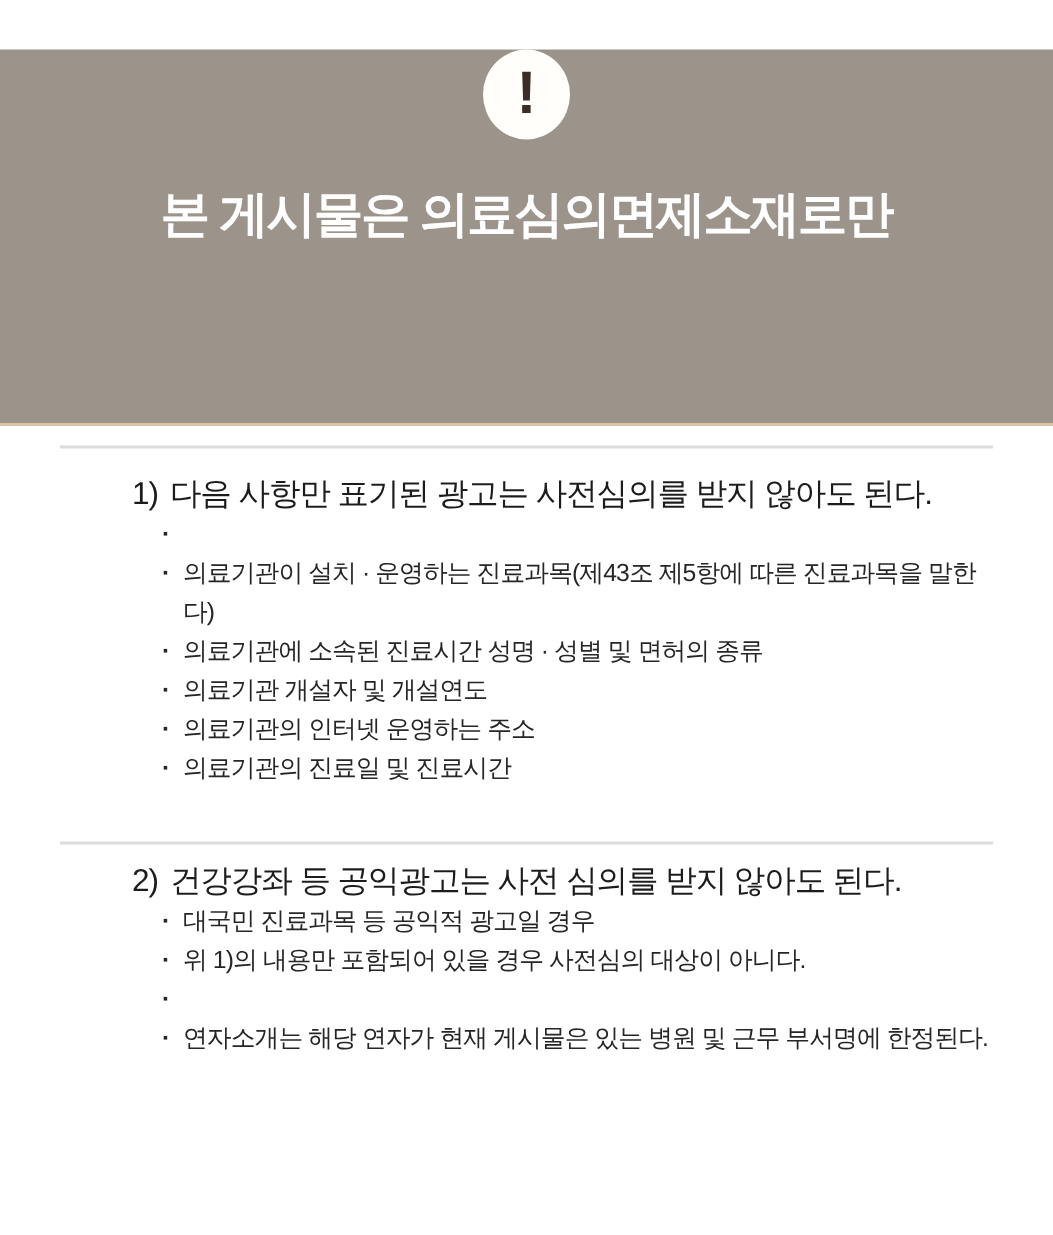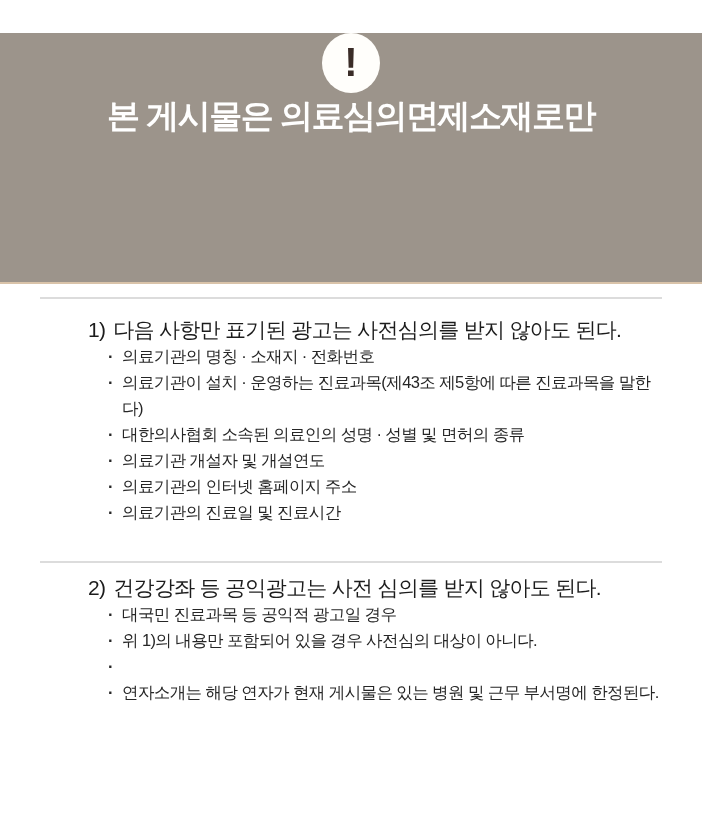--- a/index.html
+++ b/index.html
@@ -28,20 +28,21 @@
     display: flex; align-items: center; justify-content: center;
   }
   .alert-mark {
     color: #3a2c27;
     font-size: 40px;
     font-weight: bold;
     line-height: 1;
     padding-bottom: 3px;
   }
   .title {
+    margin-top: 27px;
     color: #ffffff;
     font-size: 33px;
     font-weight: bold;
     line-height: 45px;
     letter-spacing: -1.5px;
   }
 
   
   .source {
     margin-top: 21px;
@@ -115,37 +116,36 @@
 
   <hr class="divider divider-1">
 
   <div class="section-heading heading-1">
     <span class="num">1)</span><span>다음 사항만 표기된 광고는 사전심의를 받지 않아도 된다.</span>
   </div>
 
   <ul class="bullet-list list-1">
     <li>
       <span class="bullet-dot">·</span>
-      <span>의료기관의 명칭 · 소재지 · 전화번호</span>
     </li>
     <li>
       <span class="bullet-dot">·</span>
       <span>의료기관이 설치 · 운영하는 진료과목(제43조 제5항에 따른 진료과목을 말한다)</span>
     </li>
     <li>
       <span class="bullet-dot">·</span>
-      <span>대한의사협회 소속된 의료인의 성명 · 성별 및 면허의 종류</span>
+      <span>의료기관에 소속된 진료시간 성명 · 성별 및 면허의 종류</span>
     </li>
     <li>
       <span class="bullet-dot">·</span>
       <span>의료기관 개설자 및 개설연도</span>
     </li>
     <li>
       <span class="bullet-dot">·</span>
-      <span>의료기관의 인터넷 홈페이지 주소</span>
+      <span>의료기관의 인터넷 운영하는 주소</span>
     </li>
     <li>
       <span class="bullet-dot">·</span>
       <span>의료기관의 진료일 및 진료시간</span>
     </li>
   </ul>
 
   <hr class="divider divider-2">
 
   <div class="section-heading heading-2">

